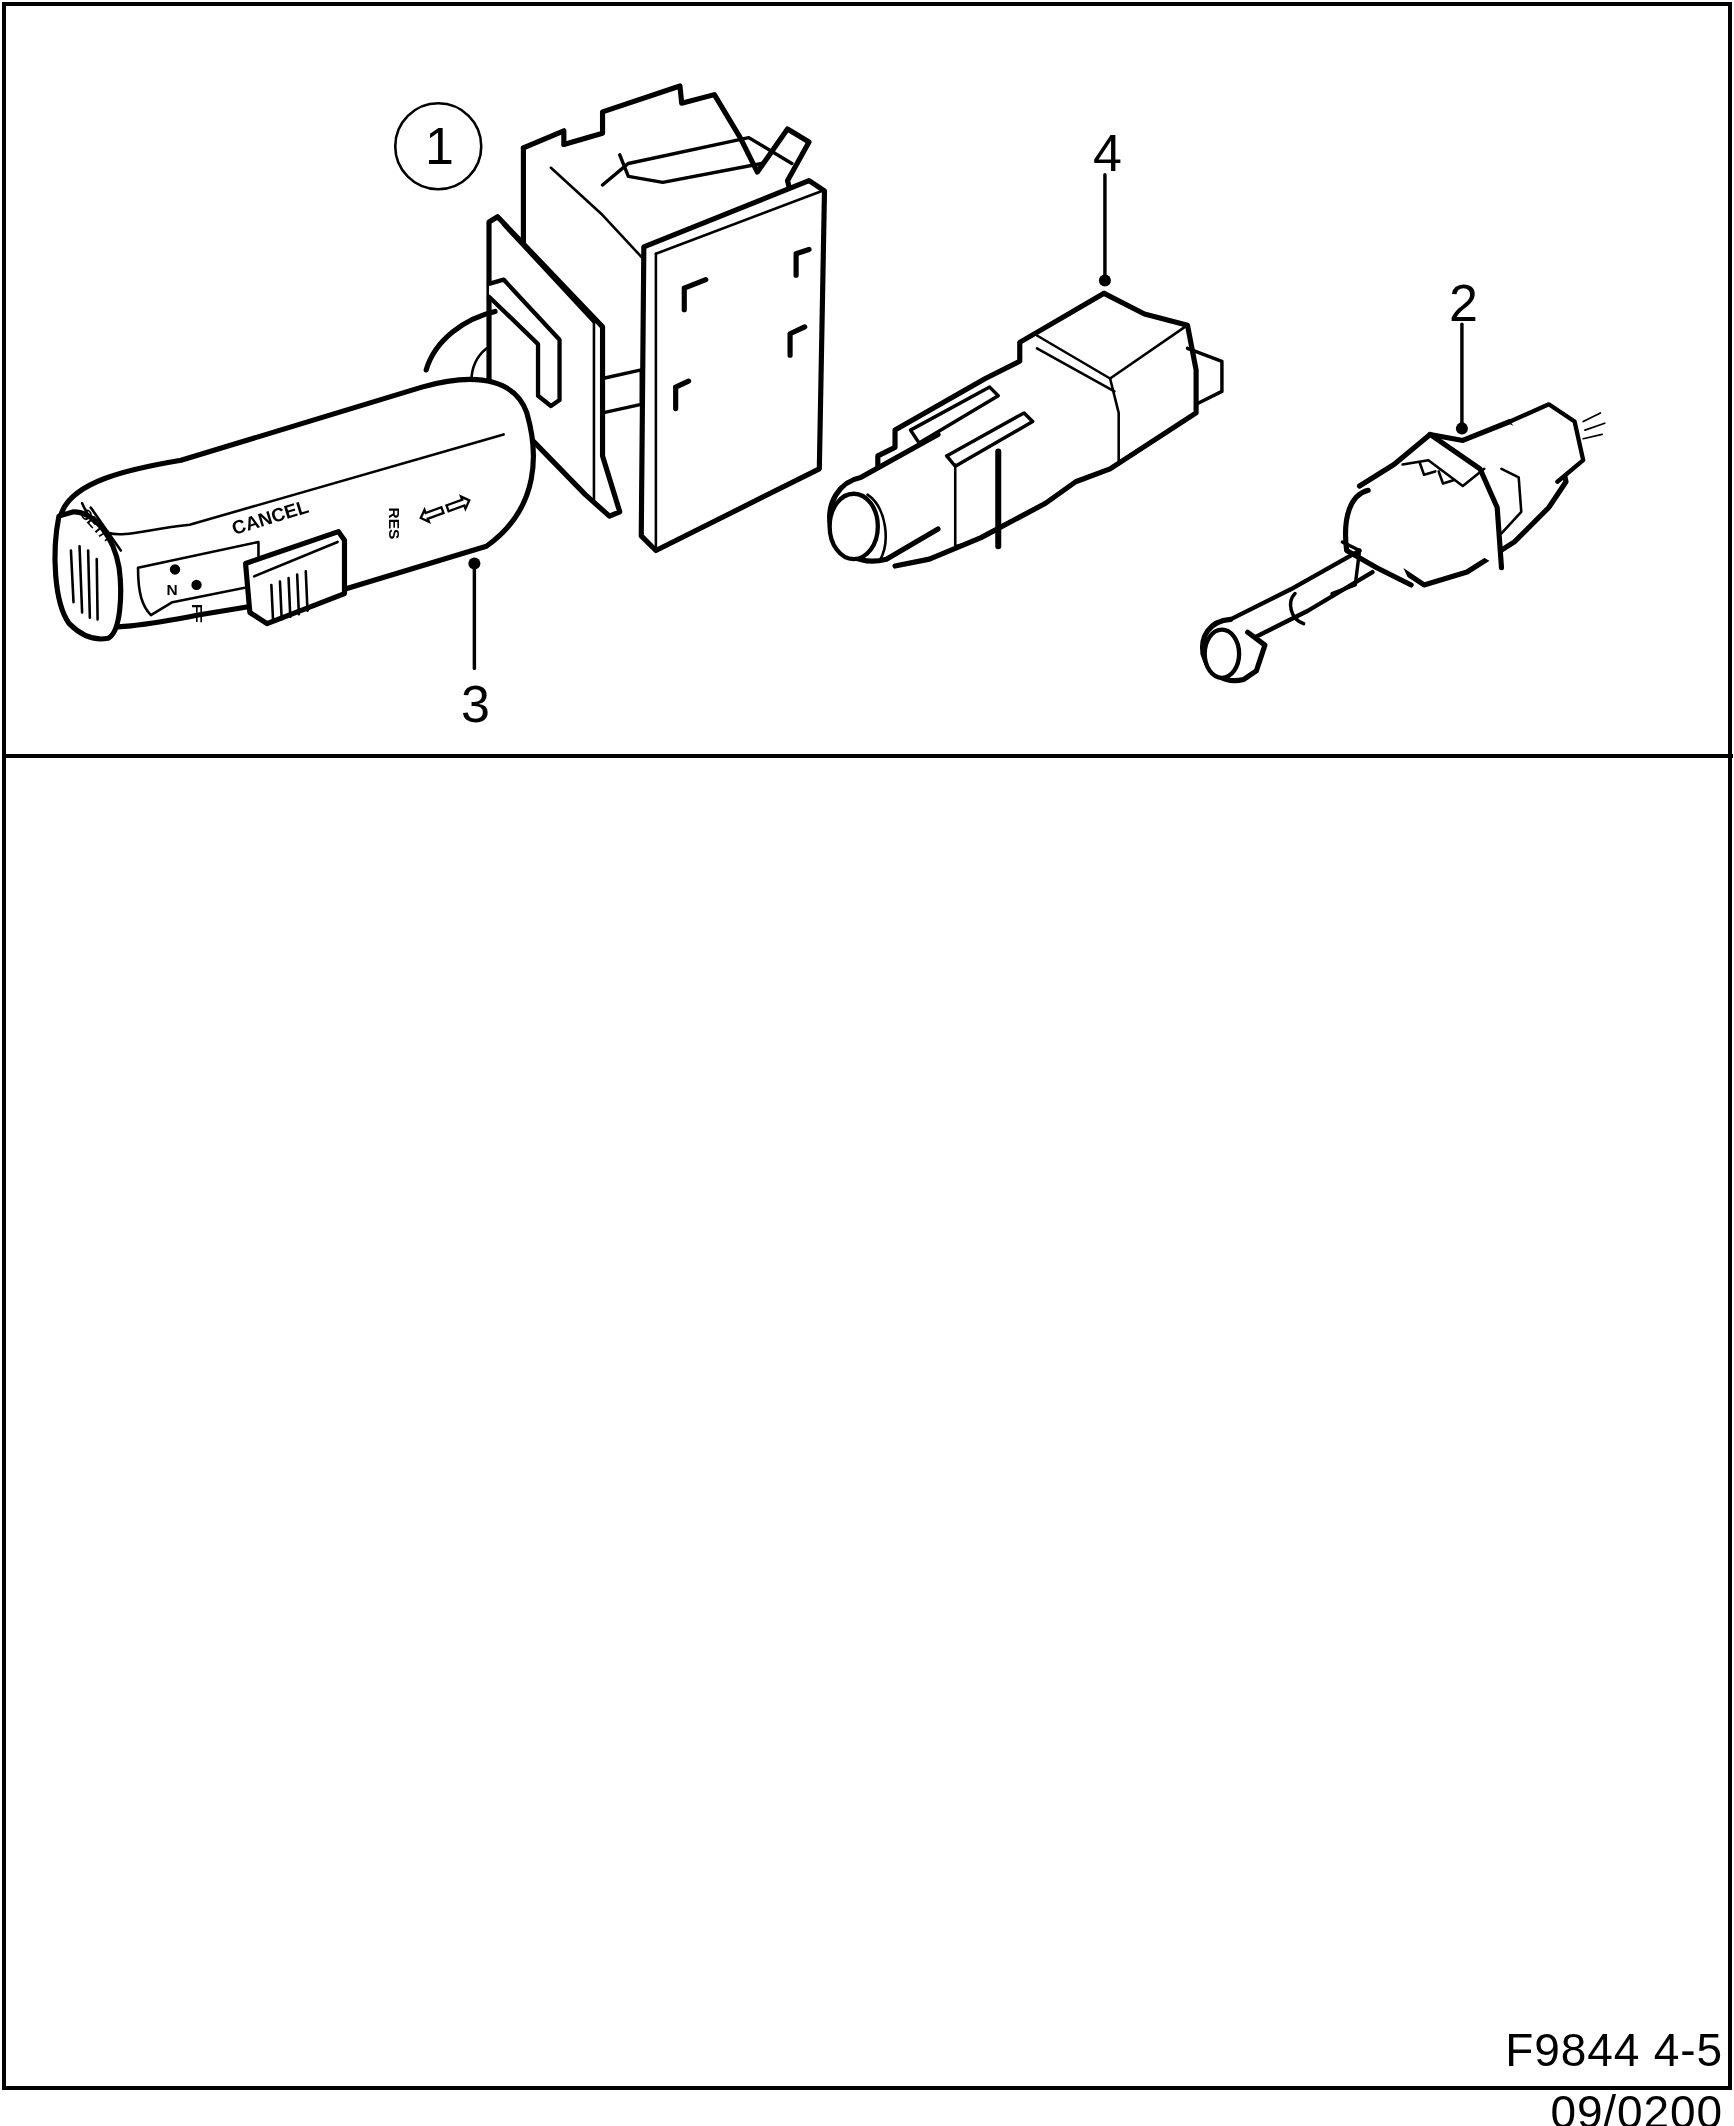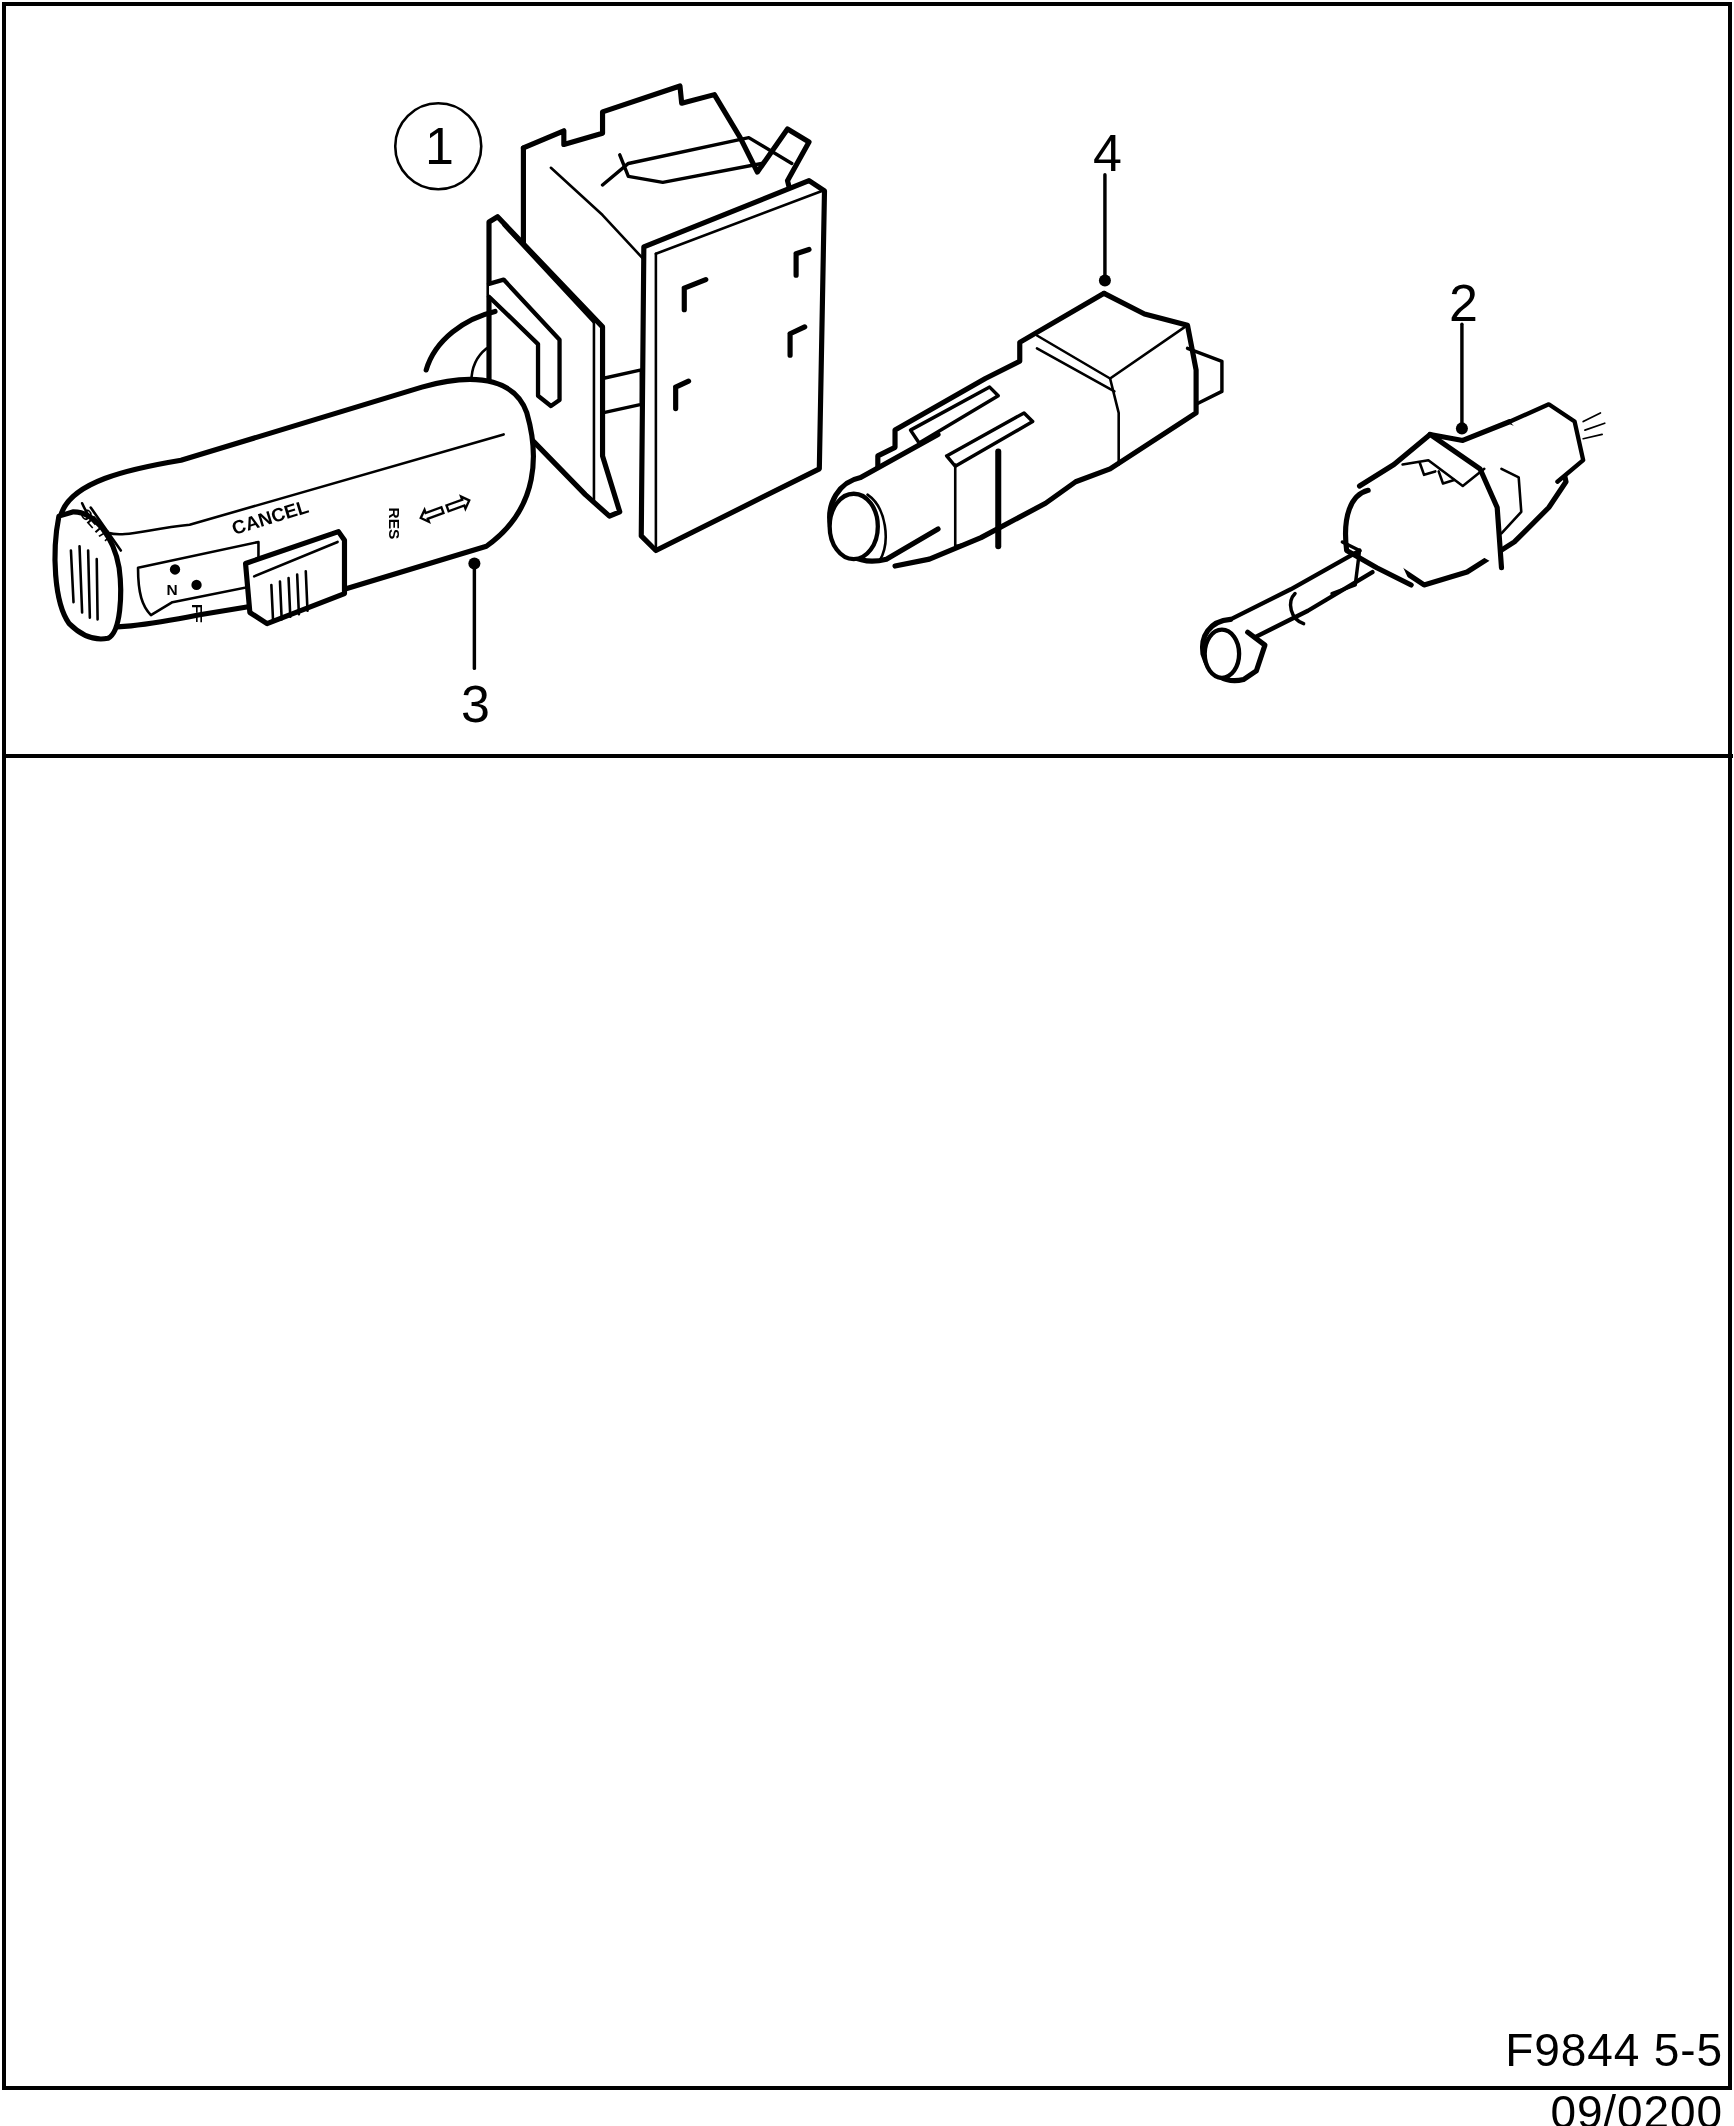--- a/index.html
+++ b/index.html
@@ -127,15 +127,15 @@
   <circle cx="509" cy="170" r="50" stroke-width="3" fill="none"></circle>
 </svg>
 
 <div class="callout-text" style="left:425px; top:120px;">1</div>
 <div class="callout-text" style="left:1449px; top:277px;">2</div>
 <div class="callout-text" style="left:461px; top:678px;">3</div>
 <div class="callout-text" style="left:1093px; top:127px;">4</div>
 
 <div class="lower-panel"></div>
 
-<div class="caption caption-code">F9844 5-5</div>
+<div class="caption caption-code">F9844 4-5</div>
 <div class="caption caption-date">09/0200</div>
 
 
 </body></html>

